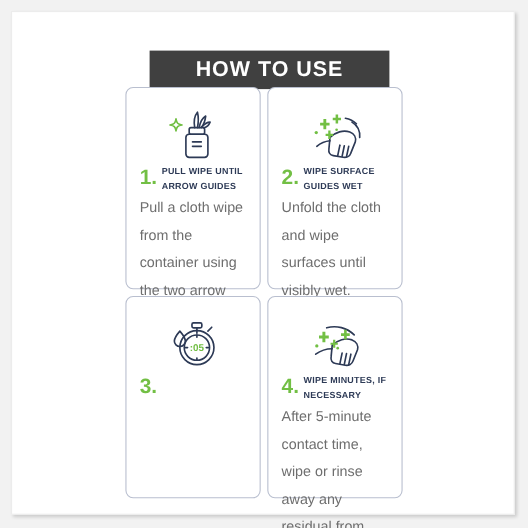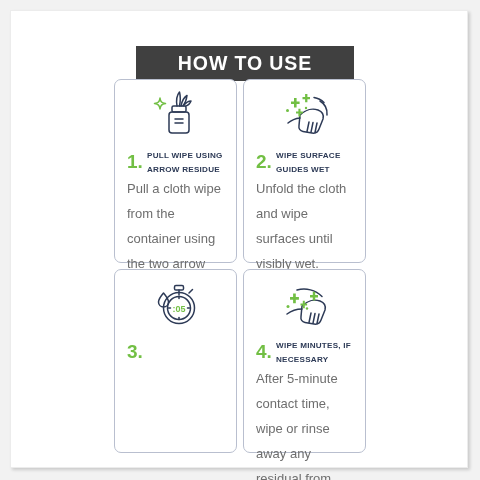--- a/index.html
+++ b/index.html
@@ -57,21 +57,21 @@
     box-sizing: border-box;
     border: 1.1px solid #b9bfcf;
     border-radius: 7px;
     background: #ffffff;
     padding: 9px 9px 0 9px;
     position: relative;
   }
   .icon-wrap {
     height: 58px;
     display: flex;
-    align-items: flex-start;
+    align-items: flex-end;
     justify-content: center;
   }
   .icon-wrap svg {
     display: block;
   }
   .head-row {
     display: flex;
     align-items: flex-start;
     margin-top: 1px;
     padding-left: 3px;
@@ -124,21 +124,21 @@
             <path d="M34 17 C35 12 37.5 8 40 6.5 C39.5 10.5 38 14.5 36 17"></path>
             <path d="M36.5 16.5 C39 13.5 42 12 44 12 C43 14.5 41 16.5 38.5 17.2"></path>
           </g>
           <g fill="none" stroke="#72bf44" stroke-width="1.5" stroke-linecap="round" stroke-linejoin="round">
             <path d="M13 9 C13.6 13 14.6 14 18.5 14.6 C14.6 15.2 13.6 16.2 13 20 C12.4 16.2 11.4 15.2 7.5 14.6 C11.4 14 12.4 13 13 9 Z"></path>
           </g>
         </svg>
       </div>
       <div class="head-row">
         <span class="step-num">1.</span>
-        <span class="card-title">PULL WIPE USING ARROW RESIDUE</span>
+        <span class="card-title">PULL WIPE UNTIL ARROW GUIDES</span>
       </div>
       <div class="card-body">Pull a cloth wipe from the container using the two arrow guides on the lid, removing the cloth at a 90° angle for easy separation along the perforation.</div>
     </div>
 
     <div class="card">
       <div class="icon-wrap">
         <svg width="62" height="48" viewBox="0 0 62 48">
           <g fill="none" stroke="#2d3a56" stroke-width="1.5" stroke-linecap="round" stroke-linejoin="round">
             <path d="M26 26 C31 21 38 19 44 21 C48 22.5 50 26 49 30 L45 40 C44 43 41 44.5 38 44 L29 42.5 C26 42 24.5 39.5 25 36.5 Z"></path>
             <path d="M33 42.5 L35 33"></path>

